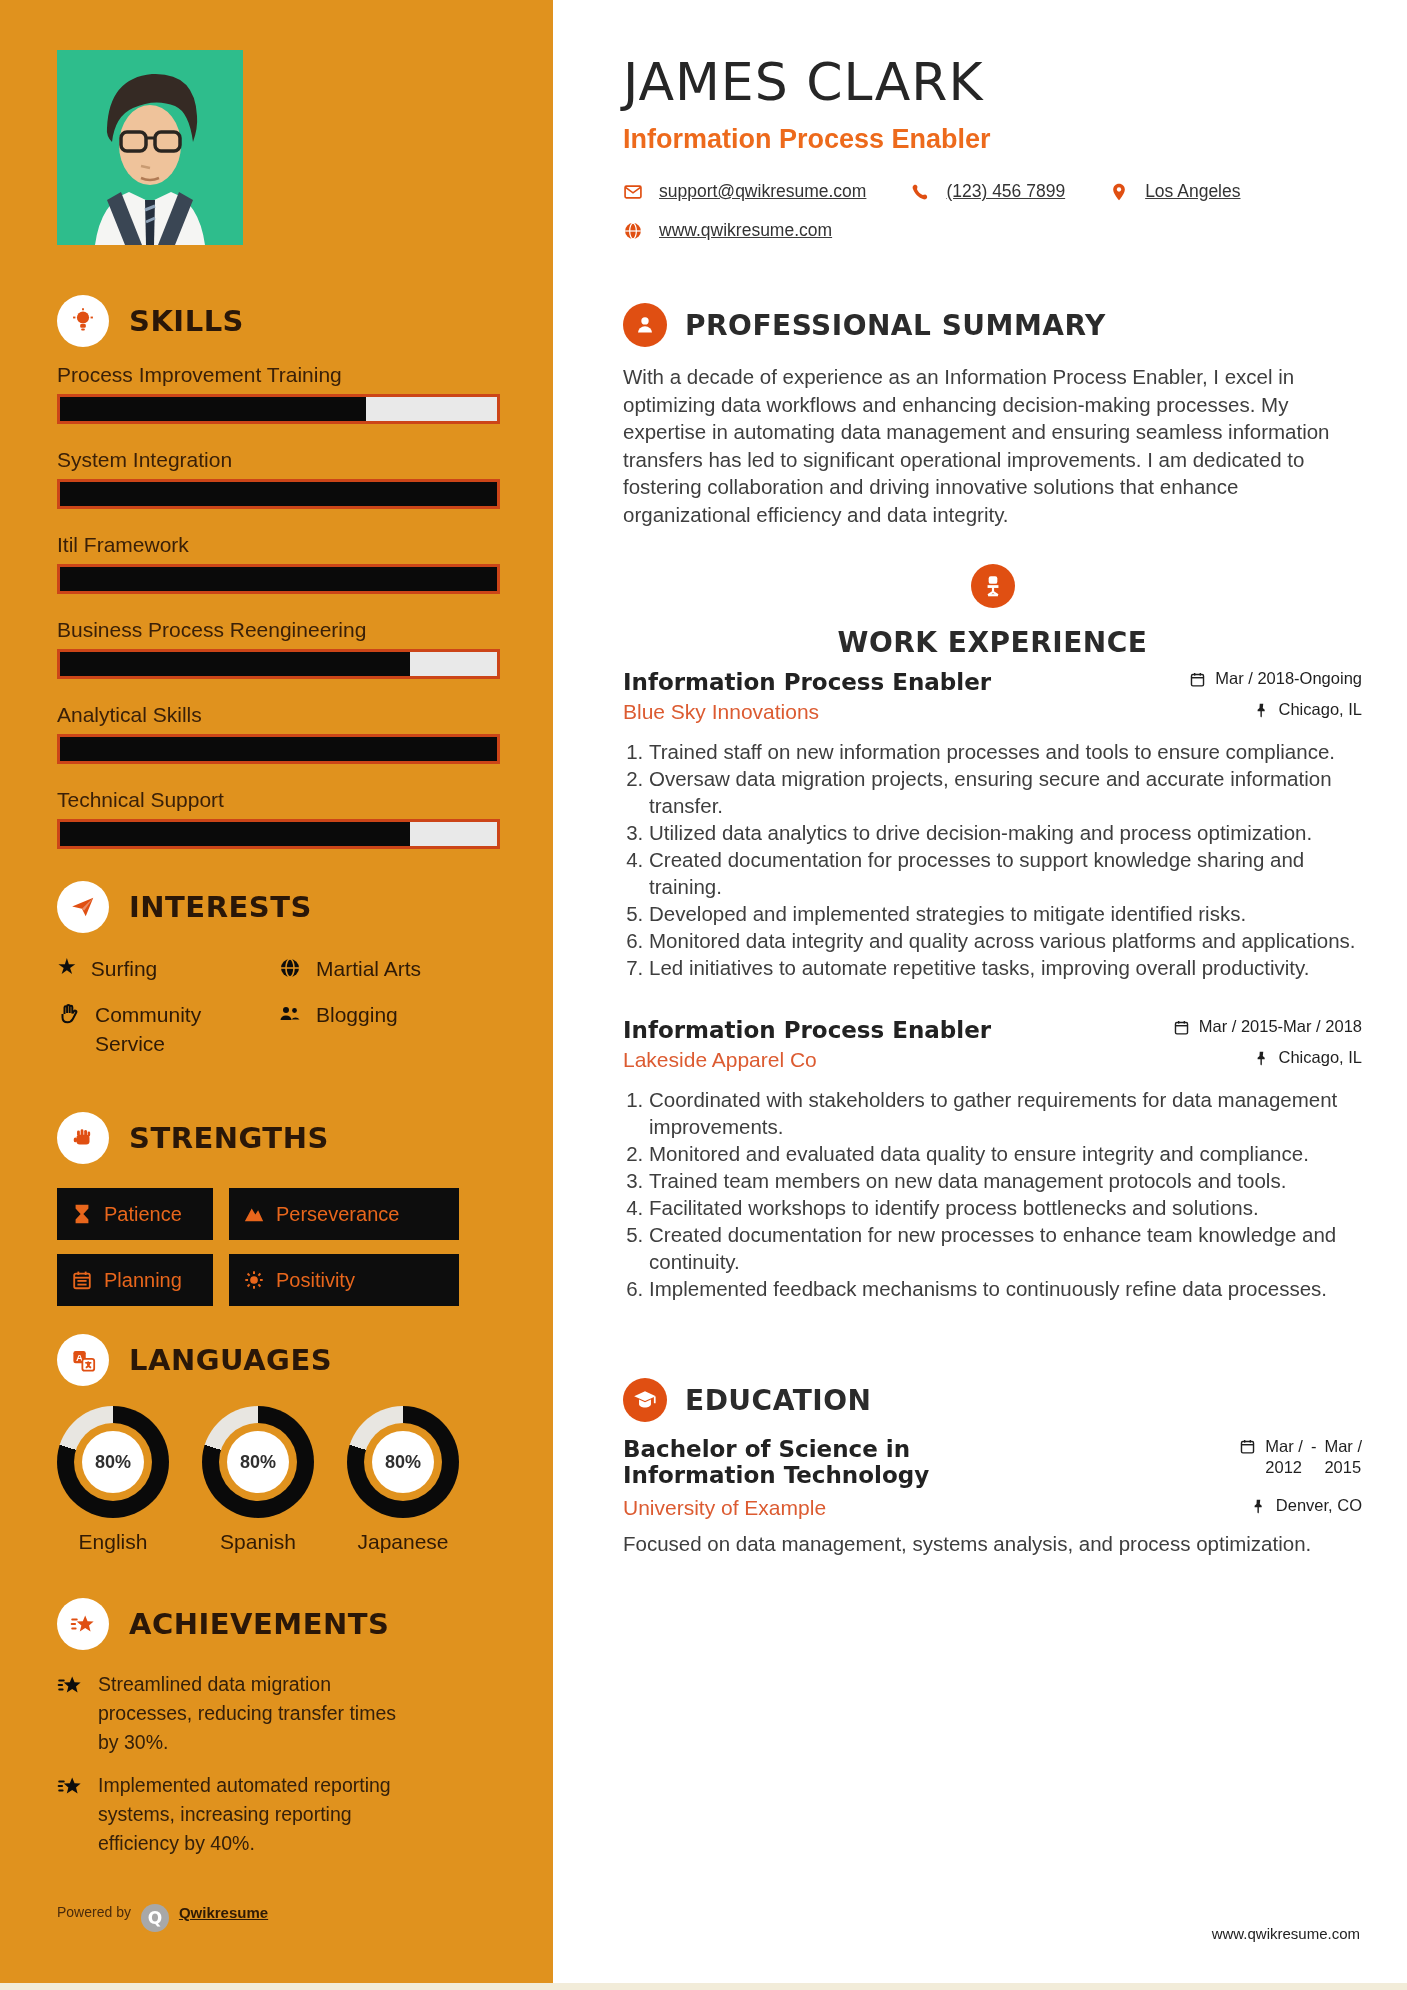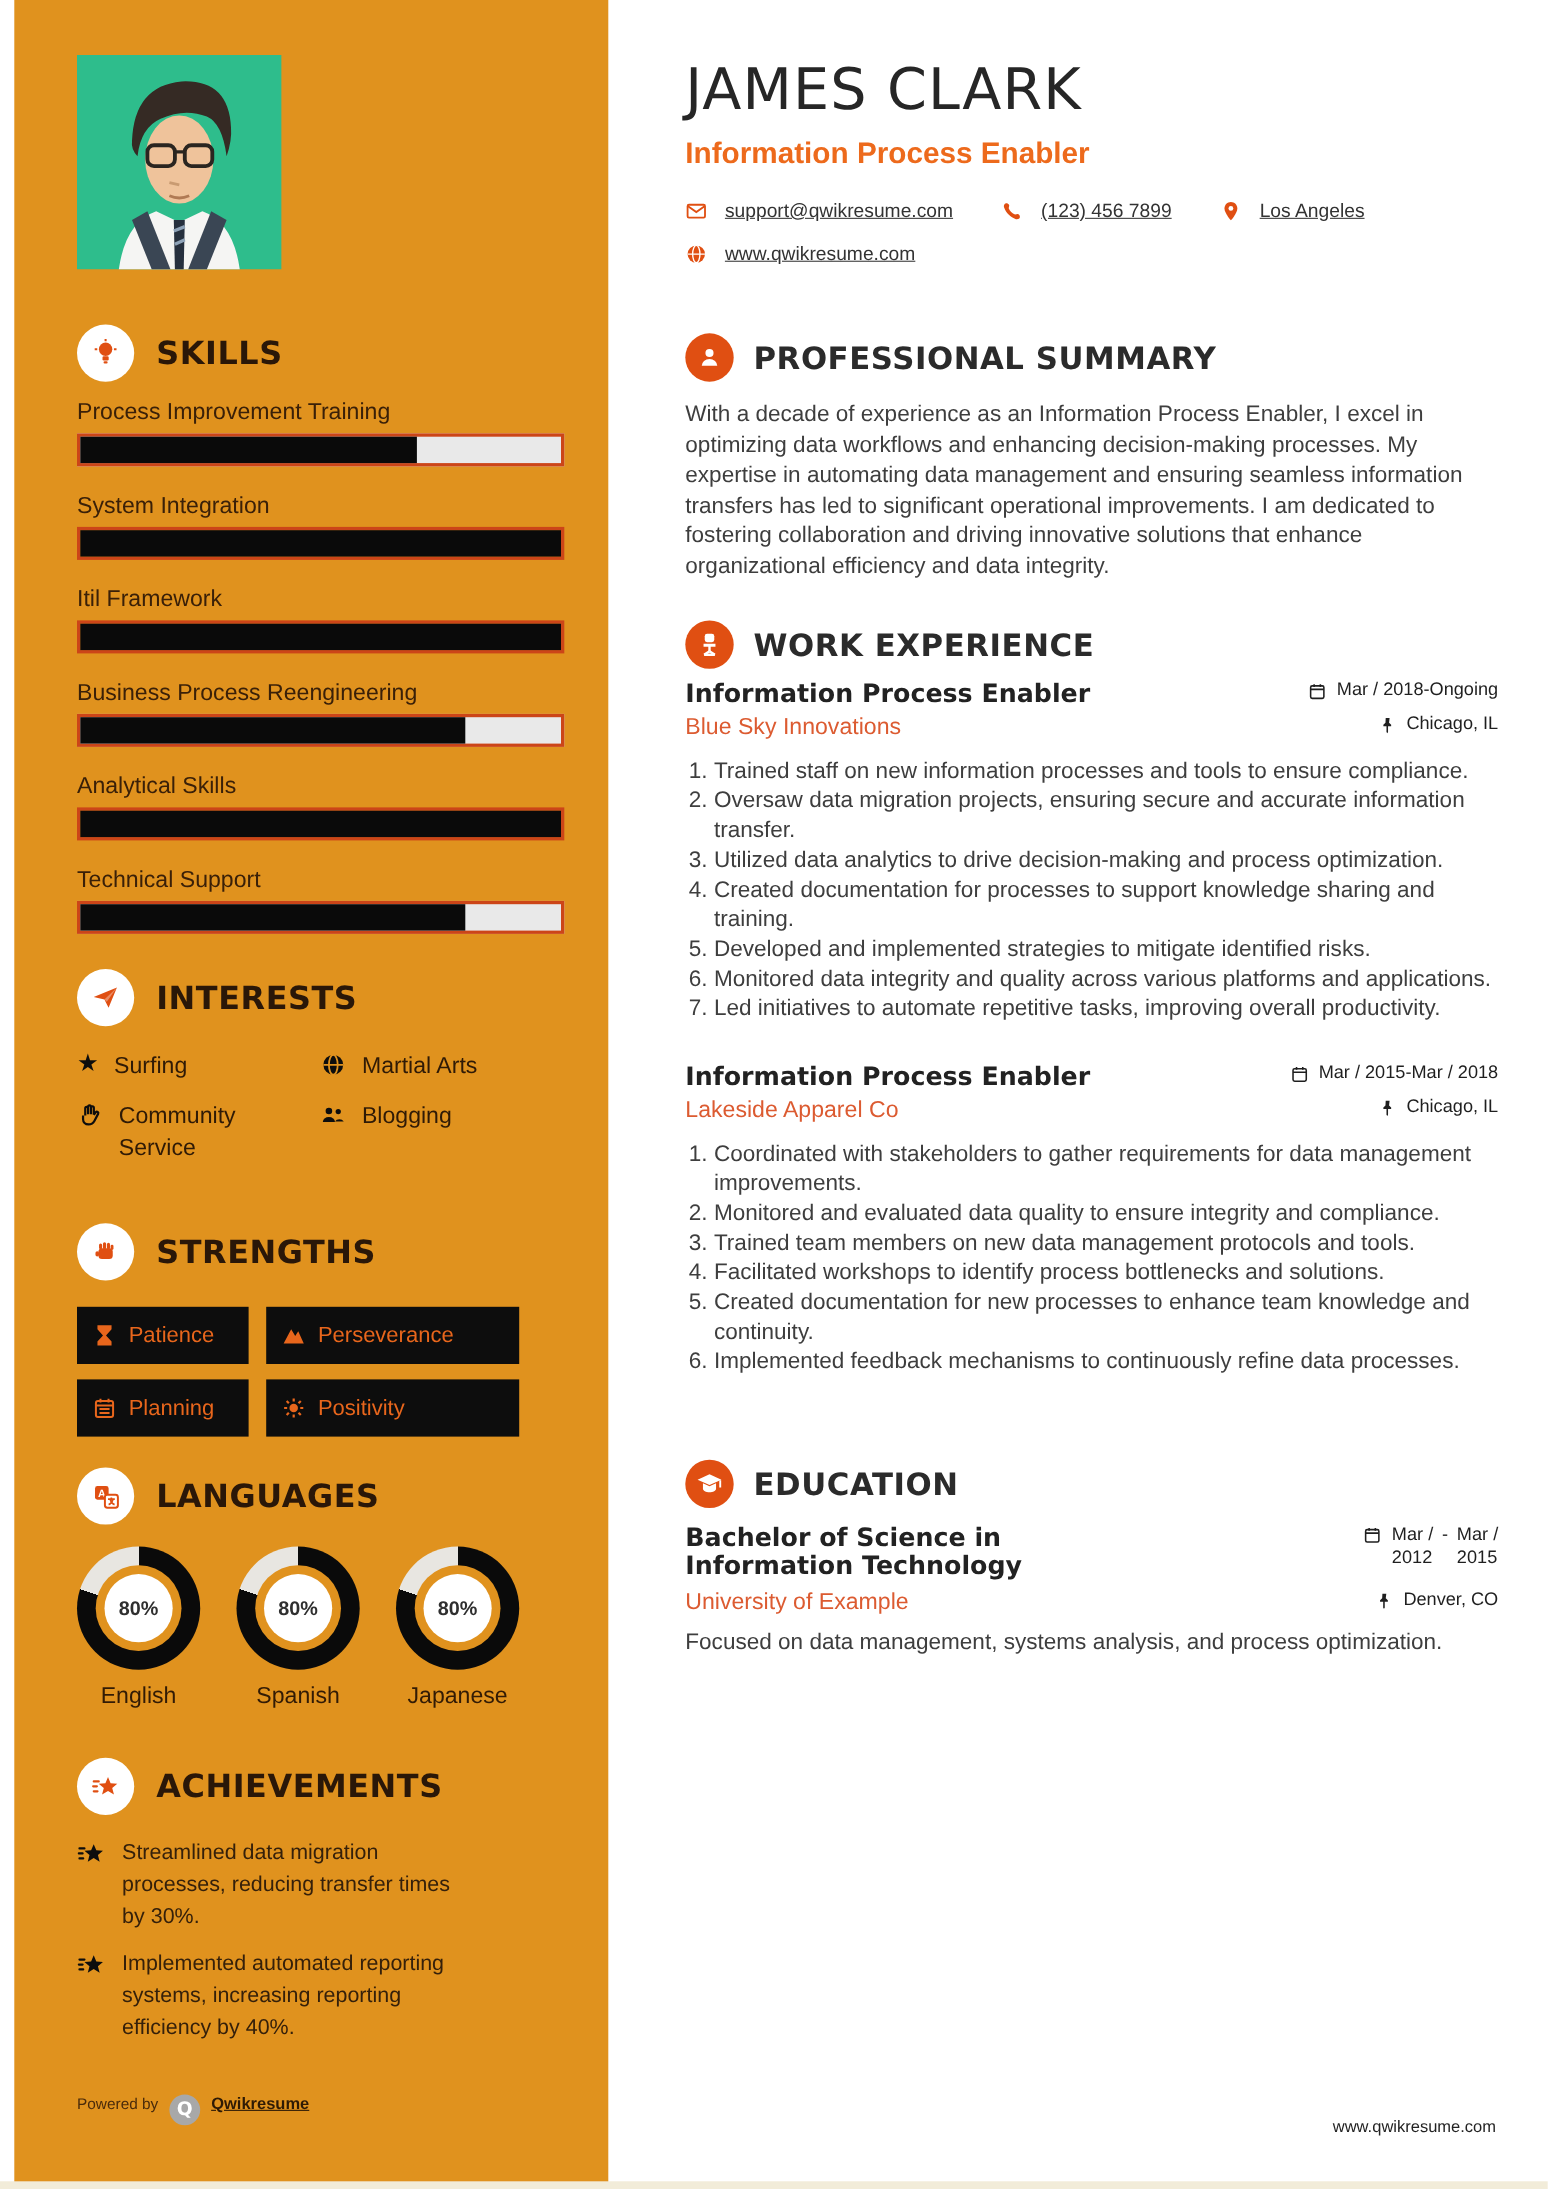--- a/index.html
+++ b/index.html
@@ -3,21 +3,21 @@
 <meta charset="utf-8">
 <style>
   * { margin:0; padding:0; box-sizing:border-box; }
   html,body { width:1407px; height:1990px; }
   body {
     position:relative; background:#ffffff; overflow:hidden;
     font-family:"Liberation Sans", sans-serif; color:#3e3e3e;
   }
   
   .sidebar {
-    position:absolute; left:13px; top:0; width:553px; height:1990px;
+    position:absolute; left:0; top:0; width:553px; height:1990px;
     background:#E0921E; padding:50px 53px 0 57px;
   }
   .photo {
     width:186px; height:195px; margin-left:0; display:block;
   }
   .side-section-head { display:flex; align-items:center; gap:20px; }
   .side-circle {
     width:52px; height:52px; border-radius:50%; background:#ffffff; flex:0 0 auto;
     display:flex; align-items:center; justify-content:center; color:#E04F12;
   }
@@ -90,21 +90,21 @@
   .main-circle {
     width:44px; height:44px; border-radius:50%; background:#E04F12; color:#ffffff;
     display:flex; align-items:center; justify-content:center; flex:0 0 auto;
   }
   .main-title {
     font-family:"DejaVu Sans", sans-serif; font-weight:bold; font-size:28px;
     color:#2B2B2B; letter-spacing:0.5px;
   }
   .summary-head { margin-top:62px; }
   .summary-text { margin-top:16px; font-size:20.5px; line-height:27.5px; color:#3E3E3E; }
-  .we-head { margin-top:36px; }
+  .we-head { margin-top:36px;flex-direction:column; }
   .job-block { margin-top:10px; }
   .job-block.second { margin-top:36px; }
   .job-grid { display:grid; grid-template-columns:1fr auto; row-gap:5px; align-items:start; }
   .role { font-family:"DejaVu Sans", sans-serif; font-weight:bold; font-size:23px; color:#222; max-width:470px; }
   .company { font-size:21px; color:#DC5B31; }
   .meta { display:flex; align-items:flex-start; gap:9px; justify-self:end; font-size:16.5px; color:#1F1F1F; }
   .meta .ic { width:17px; height:17px; color:#1f1f1f; flex:0 0 auto; margin-top:2px; }
   .meta-stack { display:flex; gap:8px; text-align:left; line-height:1.25; }
   .bullets { margin-top:14px; padding-left:26px; }
   .bullets li { font-size:20.5px; line-height:27px; color:#3E3E3E; }

